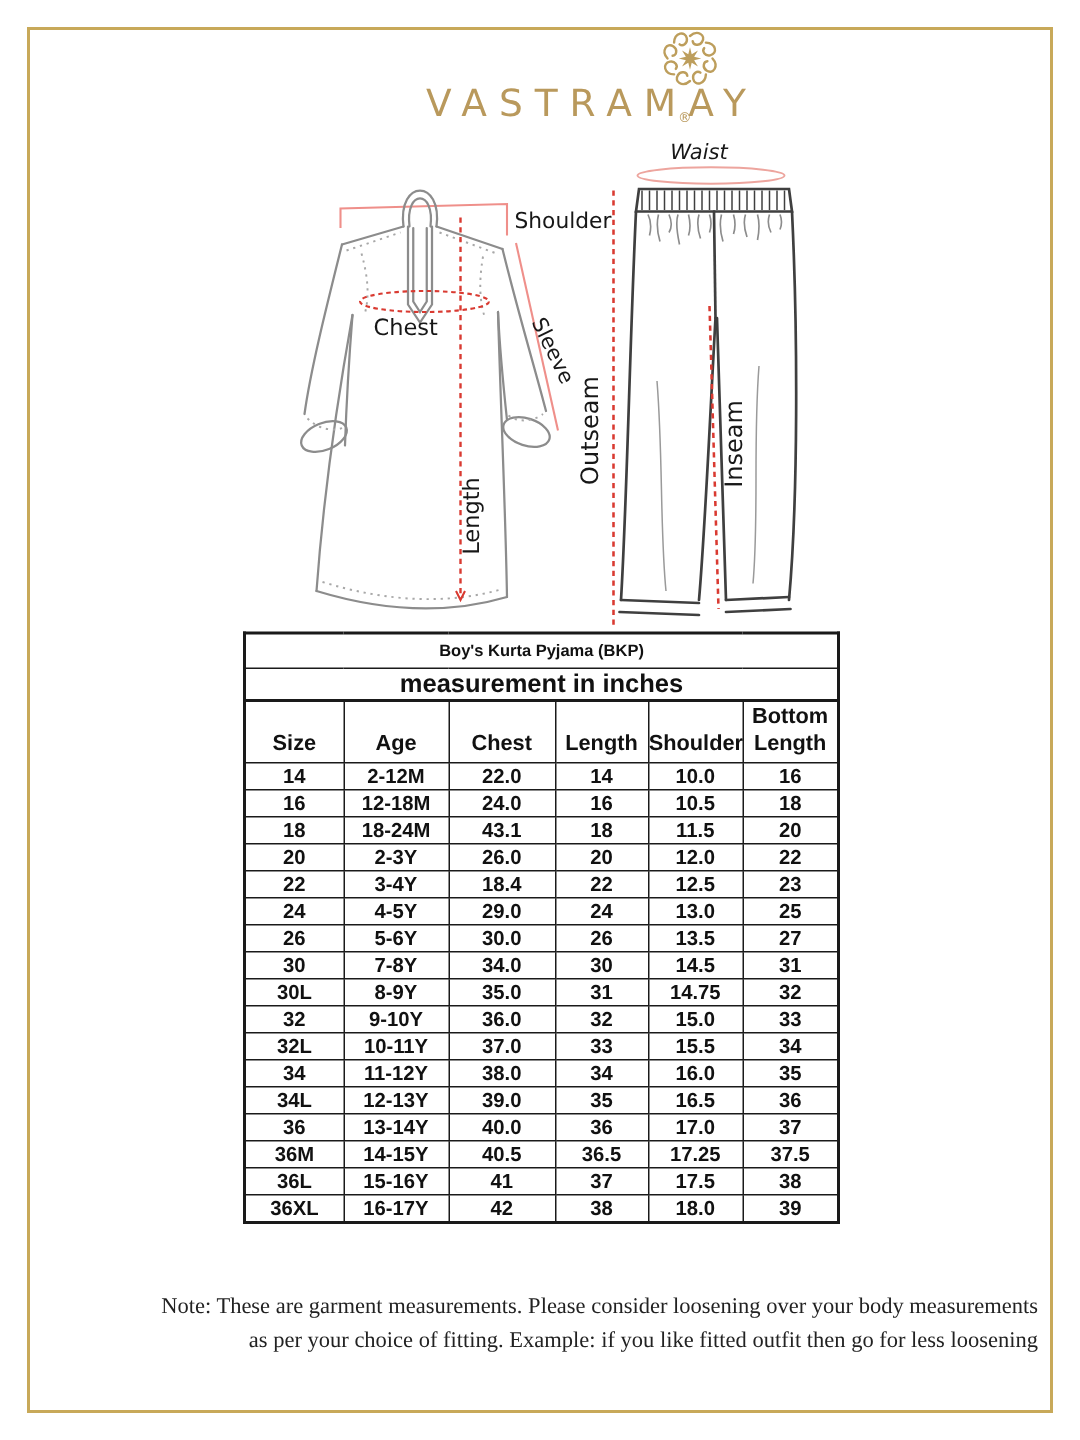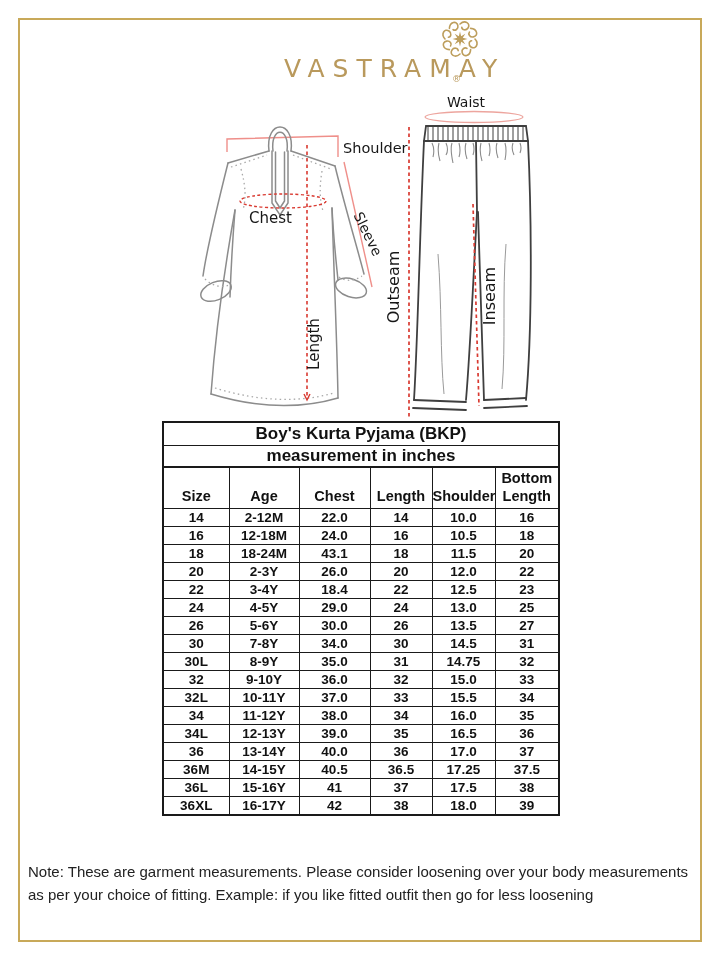--- a/index.html
+++ b/index.html
@@ -24,48 +24,48 @@
     position:absolute; left:452px; top:74px; font-size:9px; color:#b9995c;
   }
   #brand-ornament { position:absolute; left:436px; top:15px; width:48px; height:48px; }
   
   #kurta-svg  { position:absolute; left:165px; top:107px; width:230px; height:318px; }
   #pyjama-svg { position:absolute; left:400px; top:104px; width:165px; height:322px; }
   .diag-label {
     position:absolute; font-size:15px; color:#171717; white-space:nowrap;
     font-family:"DejaVu Sans", sans-serif;
   }
-  #waist-label    { left:466px; top:94px;  font-size:14px; transform:translateX(-50%); }
+  #waist-label    { left:466px; top:94px;  font-size:14px; transform:translateX(-50%);font-style:italic; }
   #shoulder-label { left:343px; top:140px; font-size:14.5px; }
   #chest-label    { left:249px; top:209px; }
   #sleeve-label   { left:368px; top:234px; font-size:14px; transform:translate(-50%,-50%) rotate(64deg); }
   #length-label   { left:314px; top:344px; transform:translate(-50%,-50%) rotate(-90deg); }
   #outseam-label  { left:393px; top:287px; font-size:16px; transform:translate(-50%,-50%) rotate(-90deg); }
   #inseam-label   { left:489px; top:296px; font-size:16px; transform:translate(-50%,-50%) rotate(-90deg); }
   
   #size-chart {
     position:absolute; left:162px; top:421px; width:396px;
     border-collapse:collapse; table-layout:fixed;
     font-family:"Liberation Sans", sans-serif; color:#111111;
     border:2.5px solid #1a1a1a;
   }
   #size-chart td, #size-chart th { border:1.4px solid #1a1a1a; text-align:center; padding:0; }
-  #size-chart .t-title { height:23px; font-weight:bold; font-size:17px; }
+  #size-chart .t-title { height:23px; font-weight:bold; font-size:11px; }
   #size-chart .t-sub   { height:19px; font-weight:bold; font-size:17px; border-bottom-width:2px; }
   #size-chart th {
     height:42px; vertical-align:bottom; font-weight:bold; font-size:14.5px;
     padding-bottom:3px; white-space:nowrap; line-height:1.25;
   }
   #size-chart th.wrap { white-space:normal; }
   #size-chart tbody.rows td { height:18px; font-size:13.5px; font-weight:bold; line-height:1; }
   
   #note {
-    position:absolute; left:28px; right:28px; top:860px; text-align:left;
+    position:absolute; left:28px; right:28px; top:860px; text-align:right;
     font-size:15px; line-height:1.55; color:#222222;
-    font-family:Liberation Sans, sans-serif;
+    font-family:Liberation Serif, serif;
   }
 </style>
 </head>
 <body>
 
 <div id="page">
 
   <div id="gold-frame"></div>
 
   <div id="brand-name">VASTRAMAY</div>

